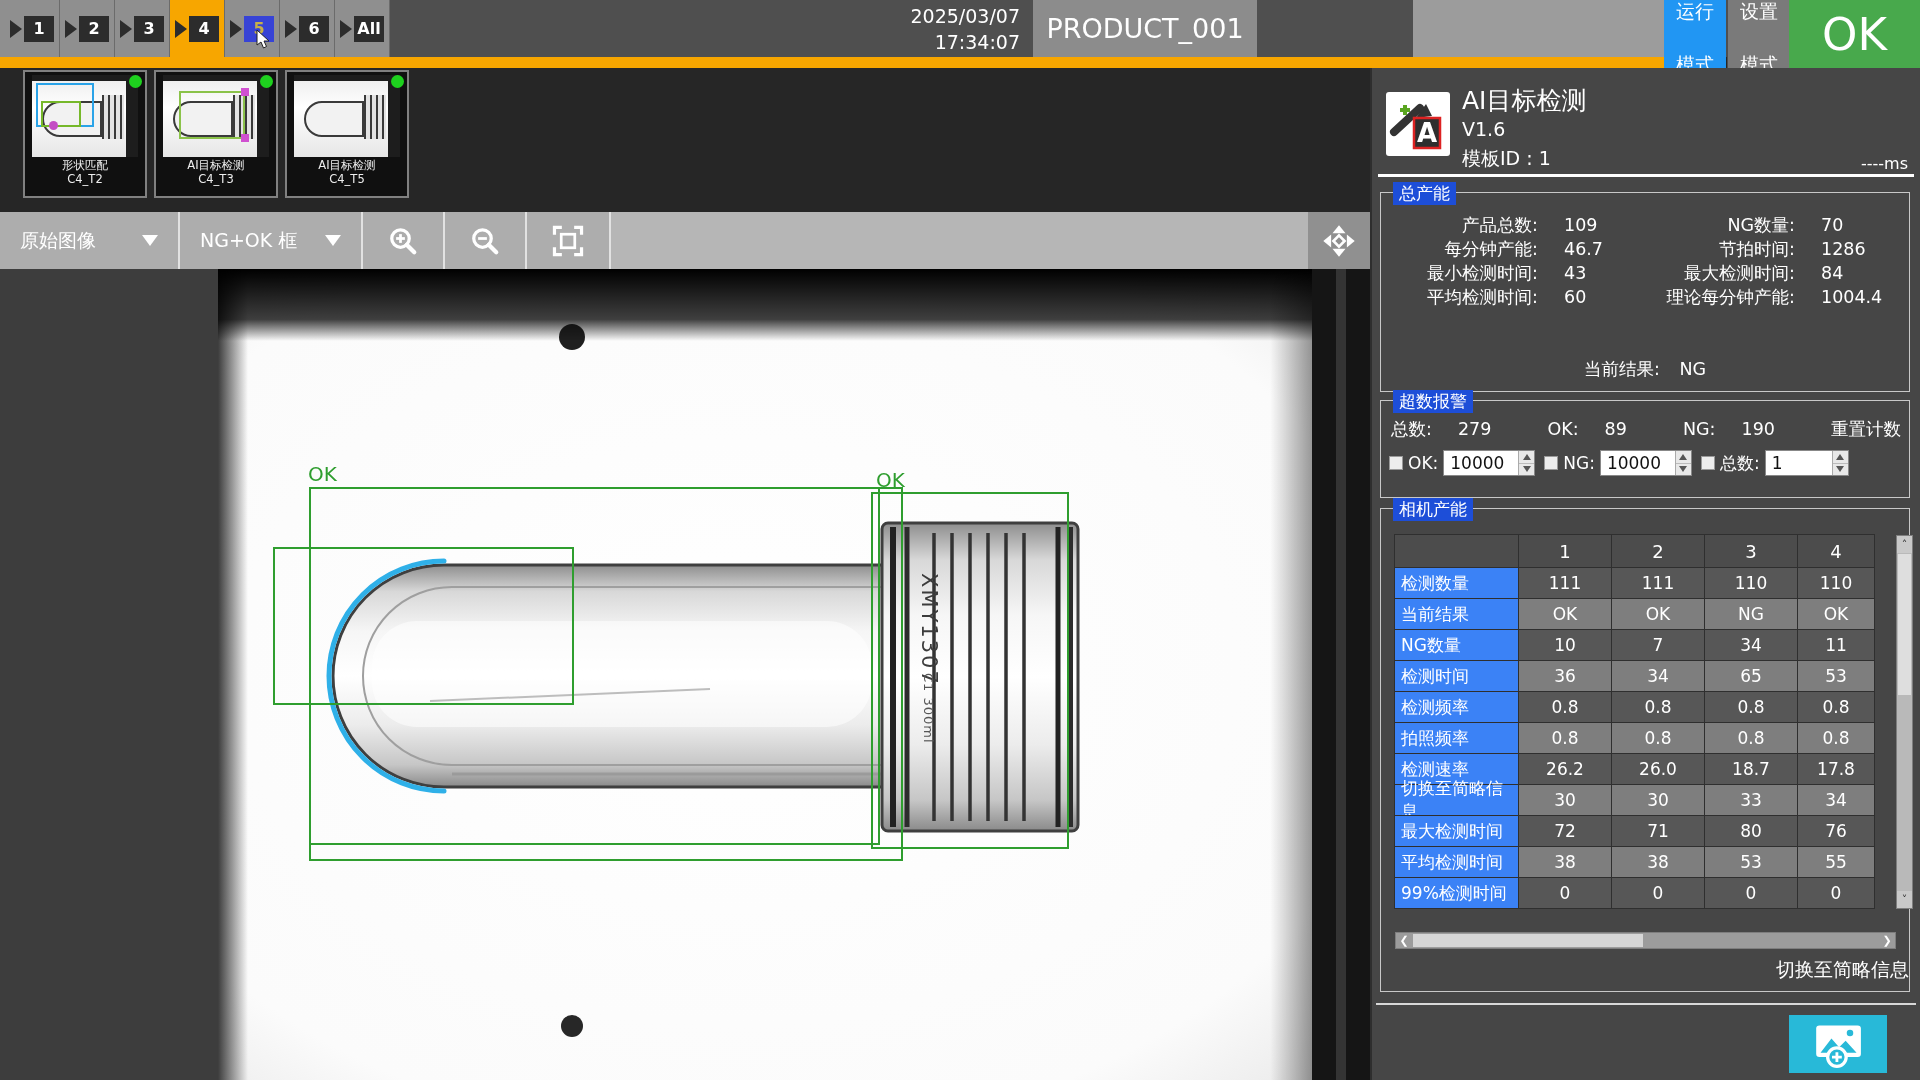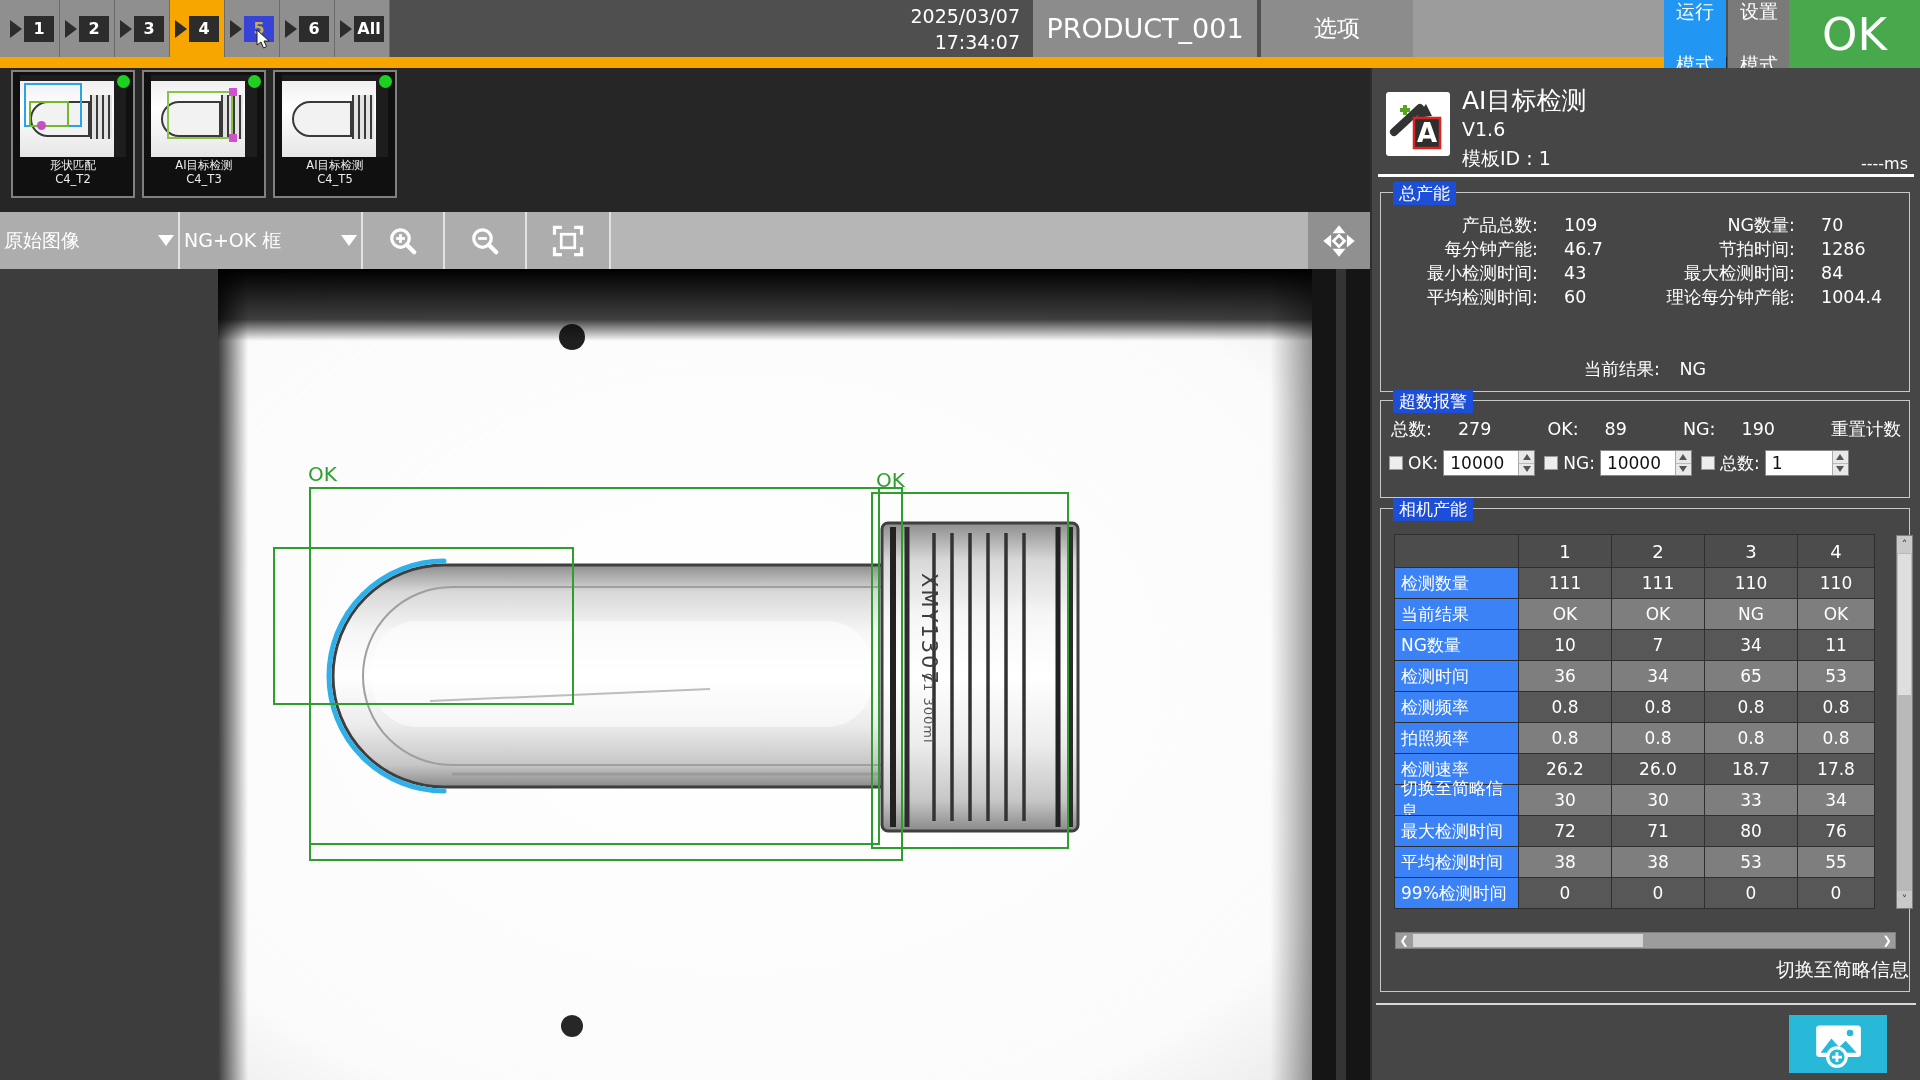--- a/index.html
+++ b/index.html
@@ -19,40 +19,40 @@
   .dateblock{position:absolute;left:855px;top:0;width:175px;height:57px;color:#fff;font-size:19px;line-height:26px;text-align:right;padding:3px 10px 0 0;box-sizing:border-box;}
   .productblock{position:absolute;left:1033px;top:0;width:224px;height:57px;background:#8c8c8c;color:#fff;font-size:27px;display:flex;align-items:center;justify-content:center;cursor:pointer;}
   .optionsblock{position:absolute;left:1259px;top:0;width:152px;height:57px;background:#8c8c8c;border-left:2px solid #4f4f4f;color:#fff;font-size:23px;display:flex;align-items:center;justify-content:center;cursor:pointer;}
   .statsblock{position:absolute;left:1413px;top:0;width:251px;height:57px;background:#9c9c9c;color:#fff;font-size:17px;line-height:25px;padding:4px 0 0 7px;box-sizing:border-box;white-space:pre;}
   .modebtn{position:absolute;top:0;height:76px;width:62px;color:#fff;font-size:19px;line-height:23px;display:flex;flex-direction:column;align-items:center;justify-content:space-between;cursor:pointer;}
   .runbtn{left:1664px;background:#2196f3;}
   .setbtn{left:1727px;background:#7a7a7a;border-left:1px solid #4f4f4f;}
   .okbox{position:absolute;left:1789px;top:0;width:131px;height:68px;background:#48a94c;color:#fff;font-size:45px;display:flex;align-items:center;justify-content:center;}
   
   .left-bg{position:absolute;left:0;top:68px;width:1370px;height:1012px;background:#262626;}
-  .thumbs{position:absolute;left:4px;top:70px;height:130px;display:flex;justify-content:center;}
+  .thumbs{position:absolute;left:16px;top:70px;height:130px;display:flex;justify-content:center;}
   .thumb{width:120px;height:124px;background:#101010;border:2px solid #808080;margin-left:7px;position:relative;display:flex;flex-direction:column;align-items:center;cursor:pointer;}
   .thumb-img{position:relative;width:106px;height:82px;margin-top:3px;background:linear-gradient(#ececec,#ffffff 40%,#e6e6e6);overflow:hidden;}
   .ti-band-r{position:absolute;right:0;top:0;bottom:0;width:12px;background:#1d1d1d;}
   .ti-band-t{position:absolute;left:0;top:0;right:0;height:6px;background:#1d1d1d;}
   .mini-pre{position:absolute;left:10px;top:26px;width:56px;height:32px;background:#f2f2f2;border:2px solid #3a3a3a;border-radius:18px 0 0 18px;}
   .mini-neck{position:absolute;left:70px;top:20px;width:22px;height:44px;background:repeating-linear-gradient(90deg,#3a3a3a 0 2px,#e3e3e3 2px 6px);}
   .ovl{position:absolute;box-sizing:border-box;display:none;}
   .variant-shape-match .ov-blue{display:block;left:4px;top:8px;width:58px;height:44px;border:2px solid #2aa3e8;}
   .variant-shape-match .ov-green{display:block;left:9px;top:26px;width:40px;height:26px;border:2px solid #76b82a;}
   .variant-shape-match .ov-dot{display:block;left:17px;top:46px;width:9px;height:9px;background:#c44ec4;border-radius:50%;}
   .variant-ai-detect .ov-green{display:block;left:16px;top:16px;width:66px;height:48px;border:2px solid #8bc34a;}
   .variant-ai-detect .ov-sq1{display:block;left:78px;top:13px;width:8px;height:8px;background:#d050d0;}
   .variant-ai-detect .ov-sq2{display:block;left:78px;top:59px;width:8px;height:8px;background:#d050d0;}
   .status-dot{position:absolute;right:3px;top:3px;width:13px;height:13px;border-radius:50%;background:#1ed11e;}
   .thumb-cap{margin-top:1px;text-align:center;font-size:11.5px;line-height:14px;color:#eee;}
   
   .toolbar{position:absolute;left:0;top:212px;width:1370px;height:57px;background:#adadad;display:flex;align-items:stretch;}
   .tb-sec{display:flex;align-items:center;border-right:2px solid #e2e2e2;box-sizing:border-box;cursor:pointer;}
-  .tb-dd{justify-content:space-between;padding:0 4px;color:#fff;font-size:19px;}
+  .tb-dd{justify-content:space-between;padding:0 20px;color:#fff;font-size:19px;}
   .tb-dd1{width:180px;}
   .tb-dd2{width:183px;}
   .chev{width:0;height:0;border-left:8px solid transparent;border-right:8px solid transparent;border-top:11px solid #fff;margin-left:8px;}
   .tb-ic{width:82px;justify-content:center;}
   .tb-fit{width:84px;justify-content:center;}
   .tb-info{flex:1;background:#b6b6b6;color:#111;font-size:17px;line-height:25px;padding:4px 0 0 10px;box-sizing:border-box;white-space:pre;}
   .tb-pan{width:62px;background:#909090;display:flex;align-items:center;justify-content:center;cursor:pointer;}
   
   .viewer{position:absolute;left:0;top:269px;width:1370px;height:811px;background:#3d3d3d;}
   
@@ -157,21 +157,20 @@
           <span class="cam-tri"></span>
           <span class="cam-box">All</span>
 
         </div>
       </div>
     <div class="dateblock">
       <div>2025/03/07</div>
       <div>17:34:07</div>
     </div>
     <div class="productblock">PRODUCT_001</div>
-    <div class="optionsblock">选项</div>
     <div class="statsblock">
       <div>检测次数 110 检测时间 53</div>
       <div>NG 次数  11   分钟产能 48.0</div>
     </div>
     <div class="topbar-strip"></div>
     <div class="modebtn runbtn">
       <span>运行</span>
       <span>模式</span>
     </div>
     <div class="modebtn setbtn">

